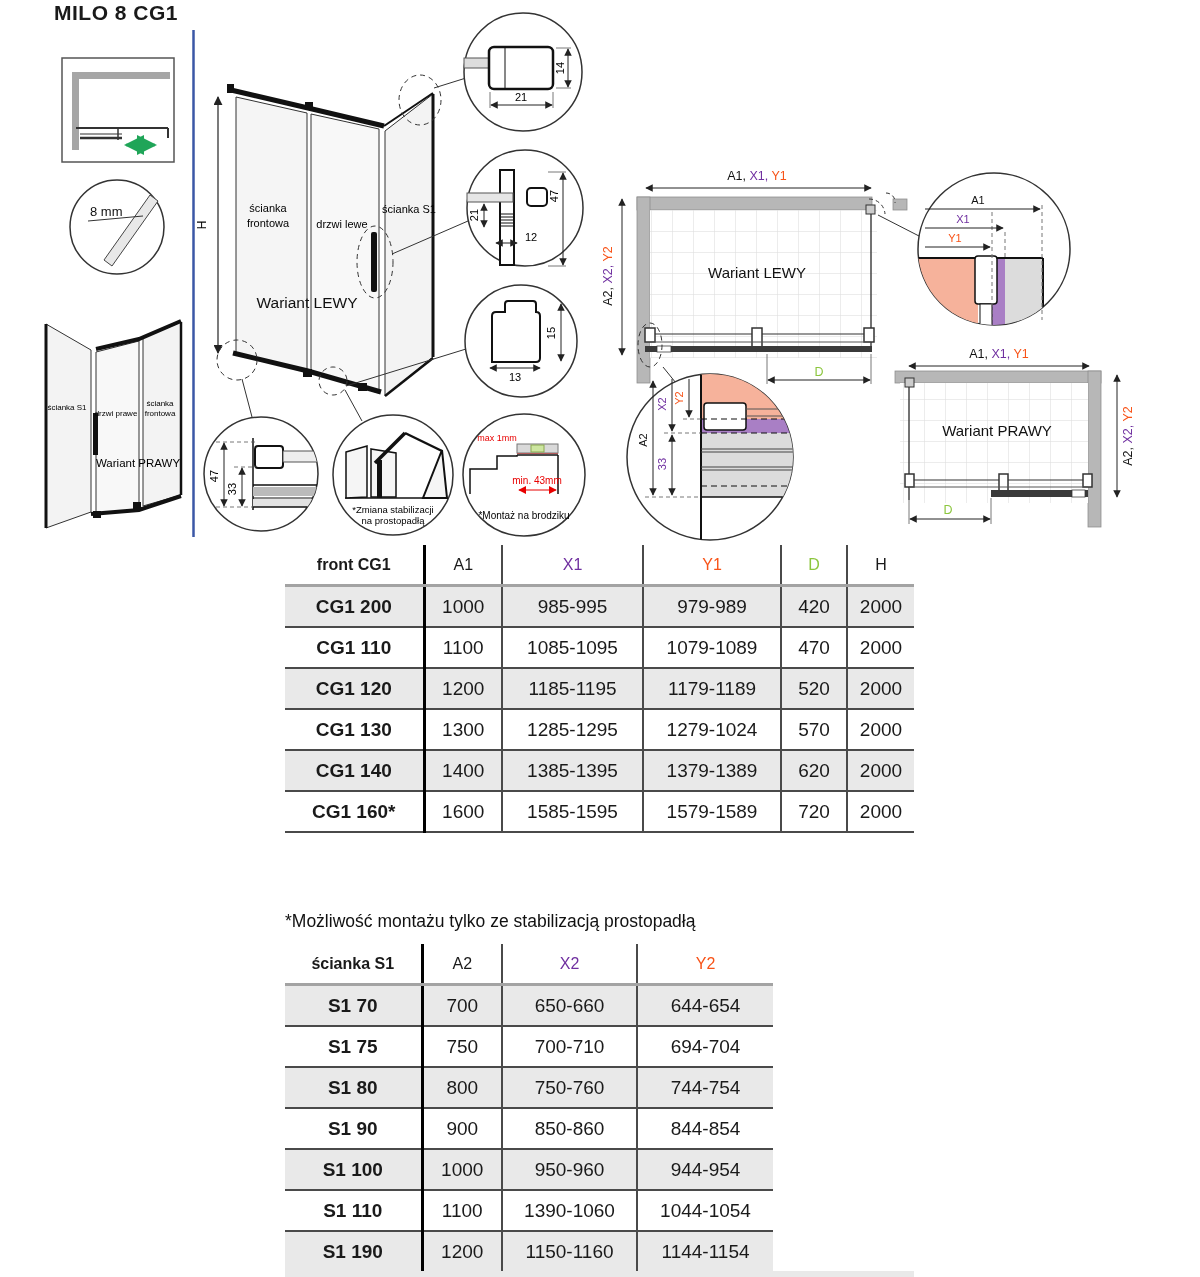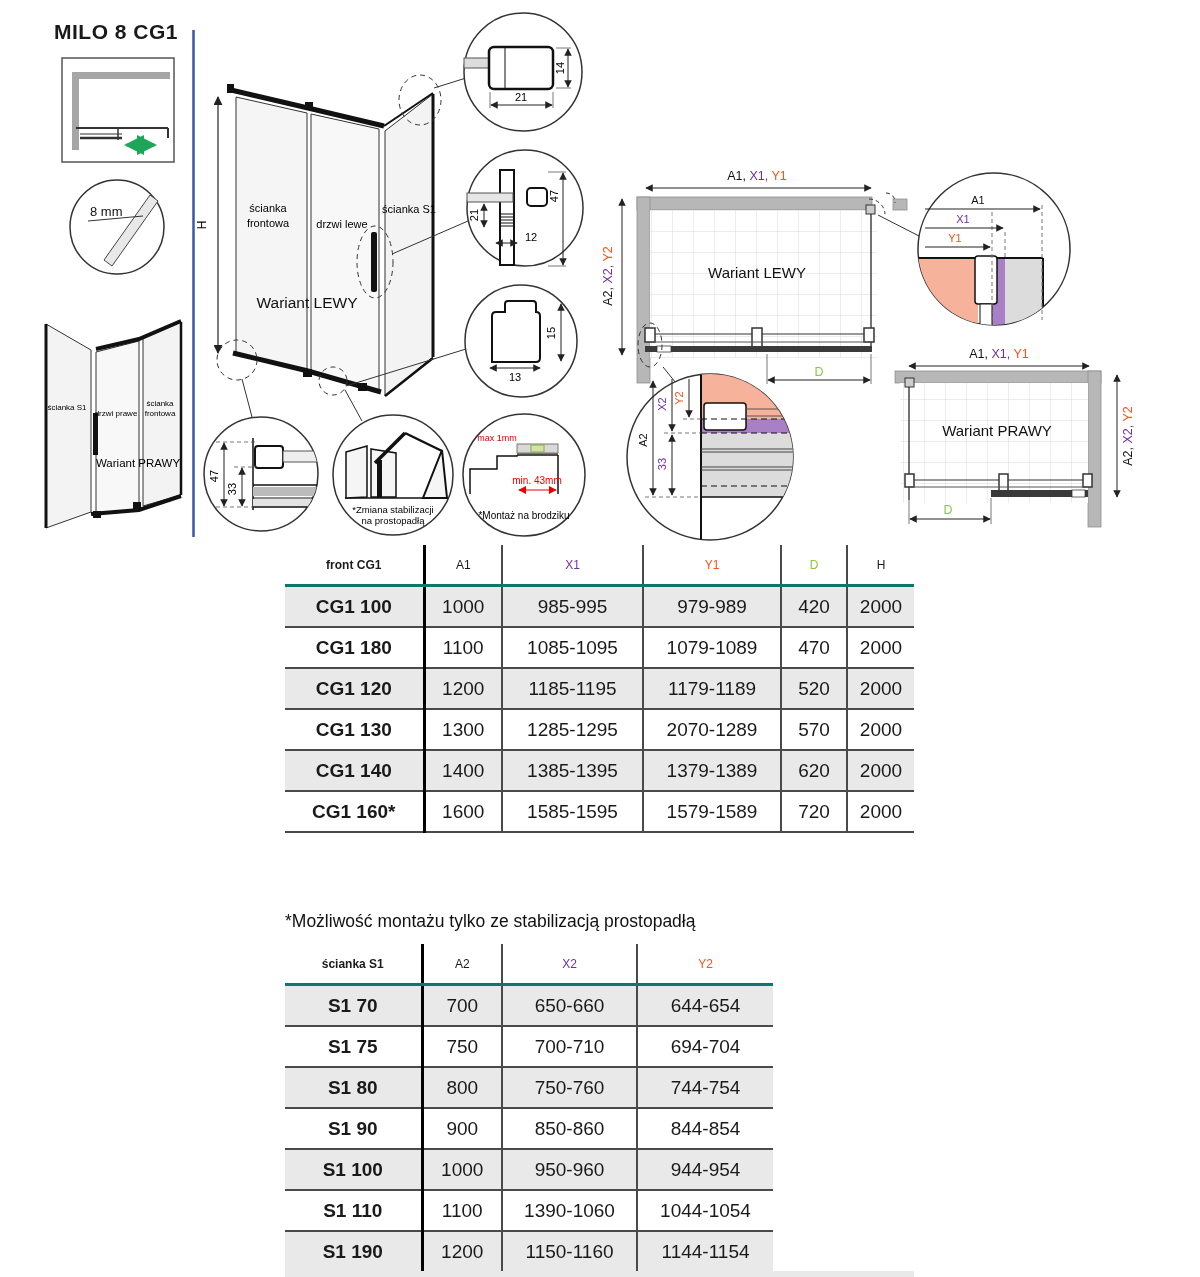--- a/index.html
+++ b/index.html
@@ -1,26 +1,26 @@
 <!DOCTYPE html>
 <html><head>
 <meta charset="utf-8">
 <style>
   html,body{margin:0;padding:0;background:#fff;}
   .page{position:relative;width:1200px;height:1277px;background:#fff;overflow:hidden;
         font-family:"Liberation Sans",sans-serif;color:#1a1a1a;}
   .abs{position:absolute;}
-  .page-title{left:54px;top:20px;font-size:21px;font-weight:bold;letter-spacing:.5px;}
+  .page-title{left:54px;top:1px;font-size:21px;font-weight:bold;letter-spacing:.5px;}
   svg text{font-family:"Liberation Sans",sans-serif;}
 
   
   .dim-table{border-collapse:collapse;table-layout:fixed;}
   .dim-table th,.dim-table td{height:39px;text-align:center;vertical-align:middle;
     font-size:19px;padding:0;white-space:nowrap;}
-  .dim-table thead th{border-bottom:3px solid #0f766e;font-weight:normal;font-size:12px;background:#fff;}
+  .dim-table thead th{border-bottom:3px solid #a3a3a3;font-weight:normal;font-size:16px;background:#fff;}
   .dim-table thead th:first-child{font-weight:bold;}
   .dim-table td{border-bottom:2px solid #4a4a4a;}
   .dim-table tr > *:first-child{border-right:3px solid #000;font-weight:bold;}
   .dim-table tr > *:nth-child(n+3){border-left:2px solid #4a4a4a;}
   .dim-table tbody tr:nth-of-type(odd) td{background:#E9E9E9;}
   .c-x{color:#7030A0;} .c-y{color:#F85318;} .c-d{color:#8CC63E;}
   .t1{left:285px;top:545px;width:629px;}
   .t2{left:285px;top:944px;width:488px;}
   .footnote{left:285px;top:911px;font-size:17.5px;color:#111;}
   .next-table-edge{left:285px;top:1271px;width:629px;height:6px;background:#E9E9E9;}
@@ -353,48 +353,48 @@
         <th>A1</th>
         <th class="c-x">X1</th>
         <th class="c-y">Y1</th>
         <th class="c-d">D</th>
         <th>H</th>
       </tr>
     </thead>
     <tbody>
 
         <tr>
-          <td>CG1 100</td>
+          <td>CG1 200</td>
           <td>1000</td>
           <td>985-995</td>
           <td>979-989</td>
           <td>420</td>
           <td>2000</td>
         </tr>
         <tr>
-          <td>CG1 180</td>
+          <td>CG1 110</td>
           <td>1100</td>
           <td>1085-1095</td>
           <td>1079-1089</td>
           <td>470</td>
           <td>2000</td>
         </tr>
         <tr>
           <td>CG1 120</td>
           <td>1200</td>
           <td>1185-1195</td>
           <td>1179-1189</td>
           <td>520</td>
           <td>2000</td>
         </tr>
         <tr>
           <td>CG1 130</td>
           <td>1300</td>
           <td>1285-1295</td>
-          <td>2070-1289</td>
+          <td>1279-1024</td>
           <td>570</td>
           <td>2000</td>
         </tr>
         <tr>
           <td>CG1 140</td>
           <td>1400</td>
           <td>1385-1395</td>
           <td>1379-1389</td>
           <td>620</td>
           <td>2000</td>

